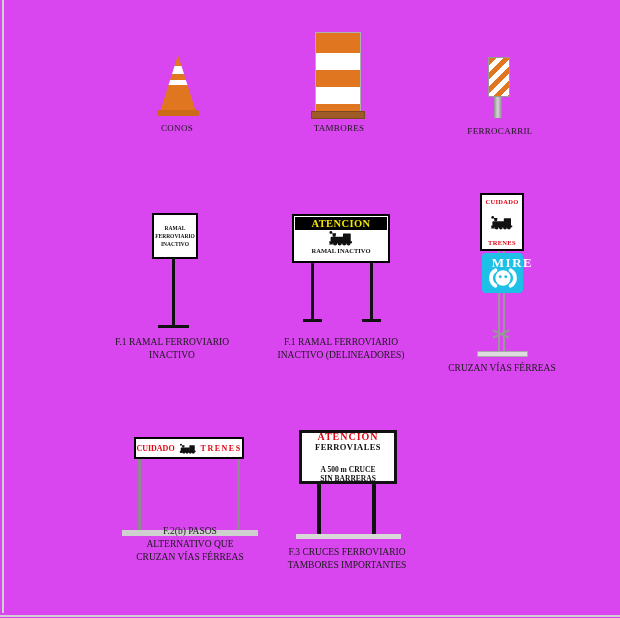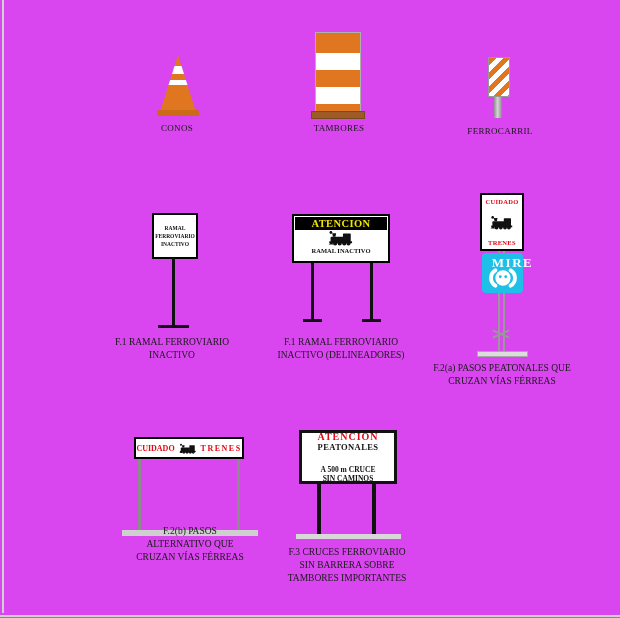--- a/index.html
+++ b/index.html
@@ -184,21 +184,20 @@
     <svg width="34" height="20" viewBox="0 0 40 22">
       <path d="M11 2 A 10.5 10.5 0 0 0 11 20" stroke="#fff" stroke-width="4.5" fill="none" stroke-linecap="round"></path>
       <path d="M29 2 A 10.5 10.5 0 0 1 29 20" stroke="#fff" stroke-width="4.5" fill="none" stroke-linecap="round"></path>
       <circle cx="20" cy="11" r="9" fill="#fff"></circle>
       <circle cx="16.8" cy="9.5" r="1.7" fill="#1FC0E8"></circle>
       <circle cx="23.2" cy="9.5" r="1.7" fill="#1FC0E8"></circle>
     </svg>
   </div>
   <div class="f2a-base"></div>
   <div class="caption f2a-caption">
-    <span>F.2(a) PASOS PEATONALES QUE</span>
     <span>CRUZAN VÍAS FÉRREAS</span>
   </div>
 
   <div class="f2b-post l"></div>
   <div class="f2b-post r"></div>
   <div class="f2b-banner">
     <span class="f2b-red">CUIDADO</span>
     <svg class="loco" width="18" height="11" viewBox="0 0 40 24">
       <g fill="#111">
         <circle cx="4.5" cy="3.5" r="2.2"></circle>
@@ -217,25 +216,24 @@
   </div>
   <div class="f2b-base"></div>
   <div class="caption f2b-caption">
     <span>F.2(b) PASOS</span>
     <span>ALTERNATIVO QUE</span>
     <span>CRUZAN VÍAS FÉRREAS</span>
   </div>
 
   <div class="f3-sign">
     <span class="f3-l1">ATENCION</span>
-    <span class="f3-l2">PEATONALES</span>
+    <span class="f3-l2">FERROVIALES</span>
     <span class="f3-l3">A 500 m CRUCE</span>
-    <span class="f3-l4">SIN CAMINOS</span>
+    <span class="f3-l4">SIN BARRERAS</span>
   </div>
   <div class="f3-post l"></div>
   <div class="f3-post r"></div>
   <div class="f3-base"></div>
   <div class="caption f3-caption">
     <span>F.3 CRUCES FERROVIARIO</span>
-    <span>SIN BARRERA SOBRE</span>
     <span>TAMBORES IMPORTANTES</span>
   </div>
 </div>
 
 </body></html>

